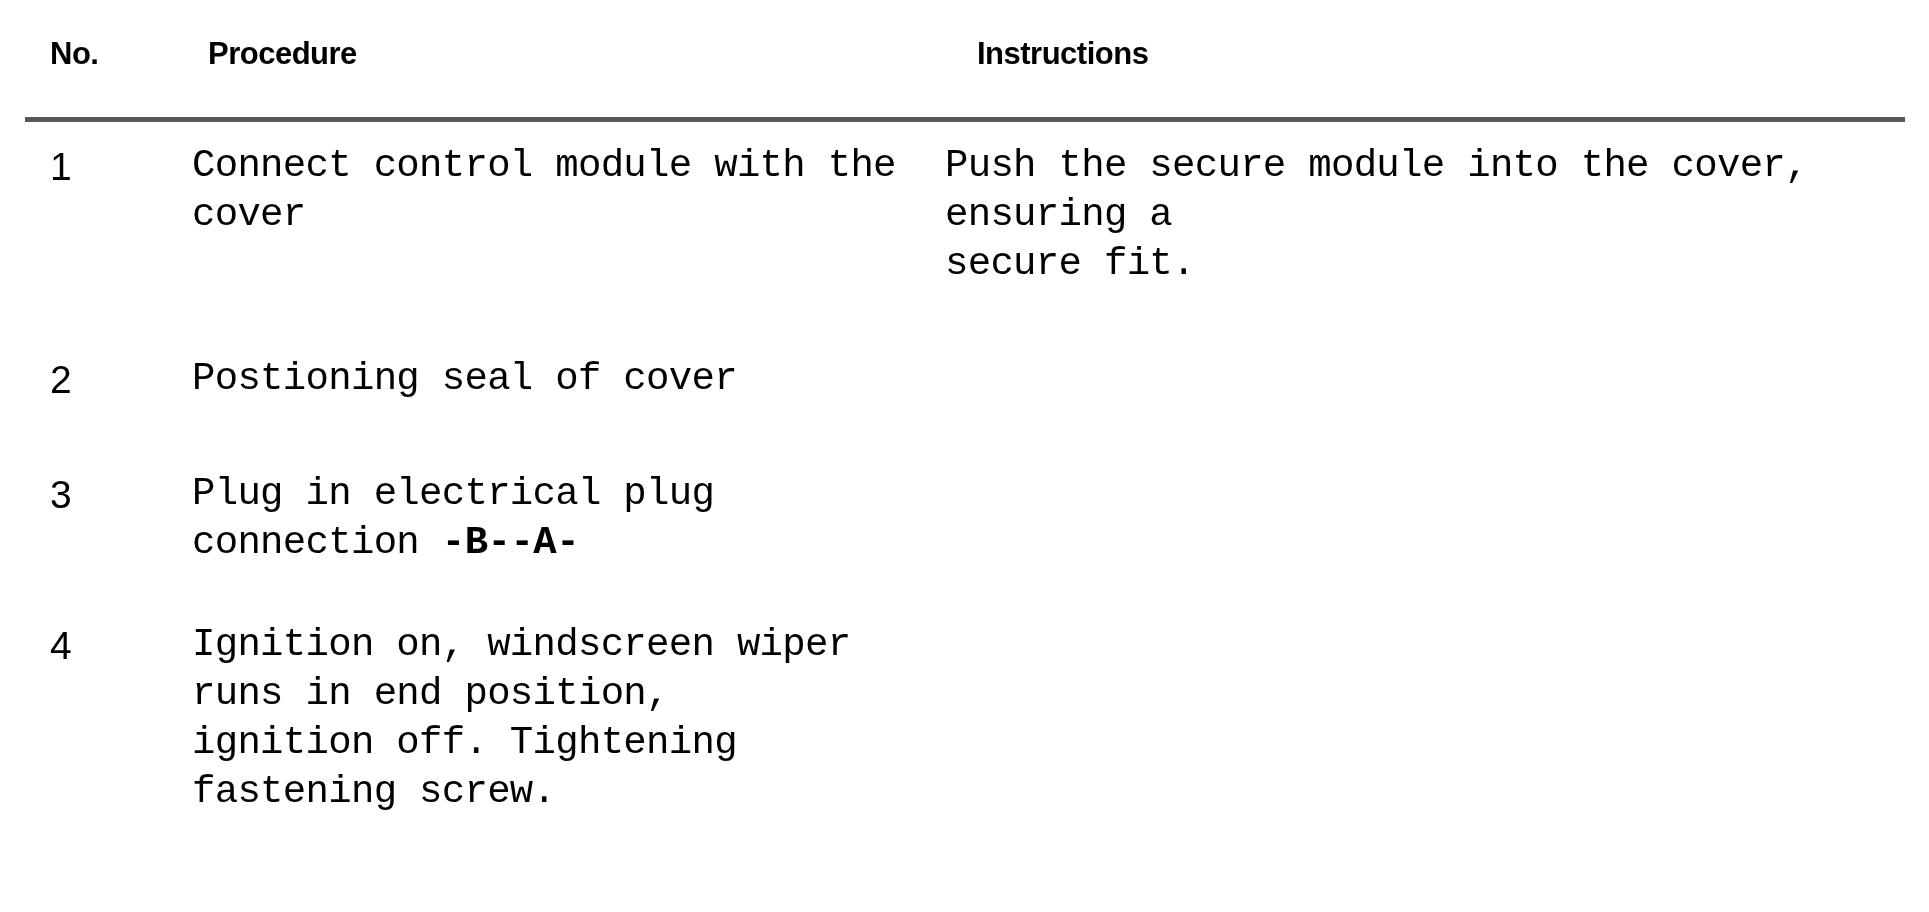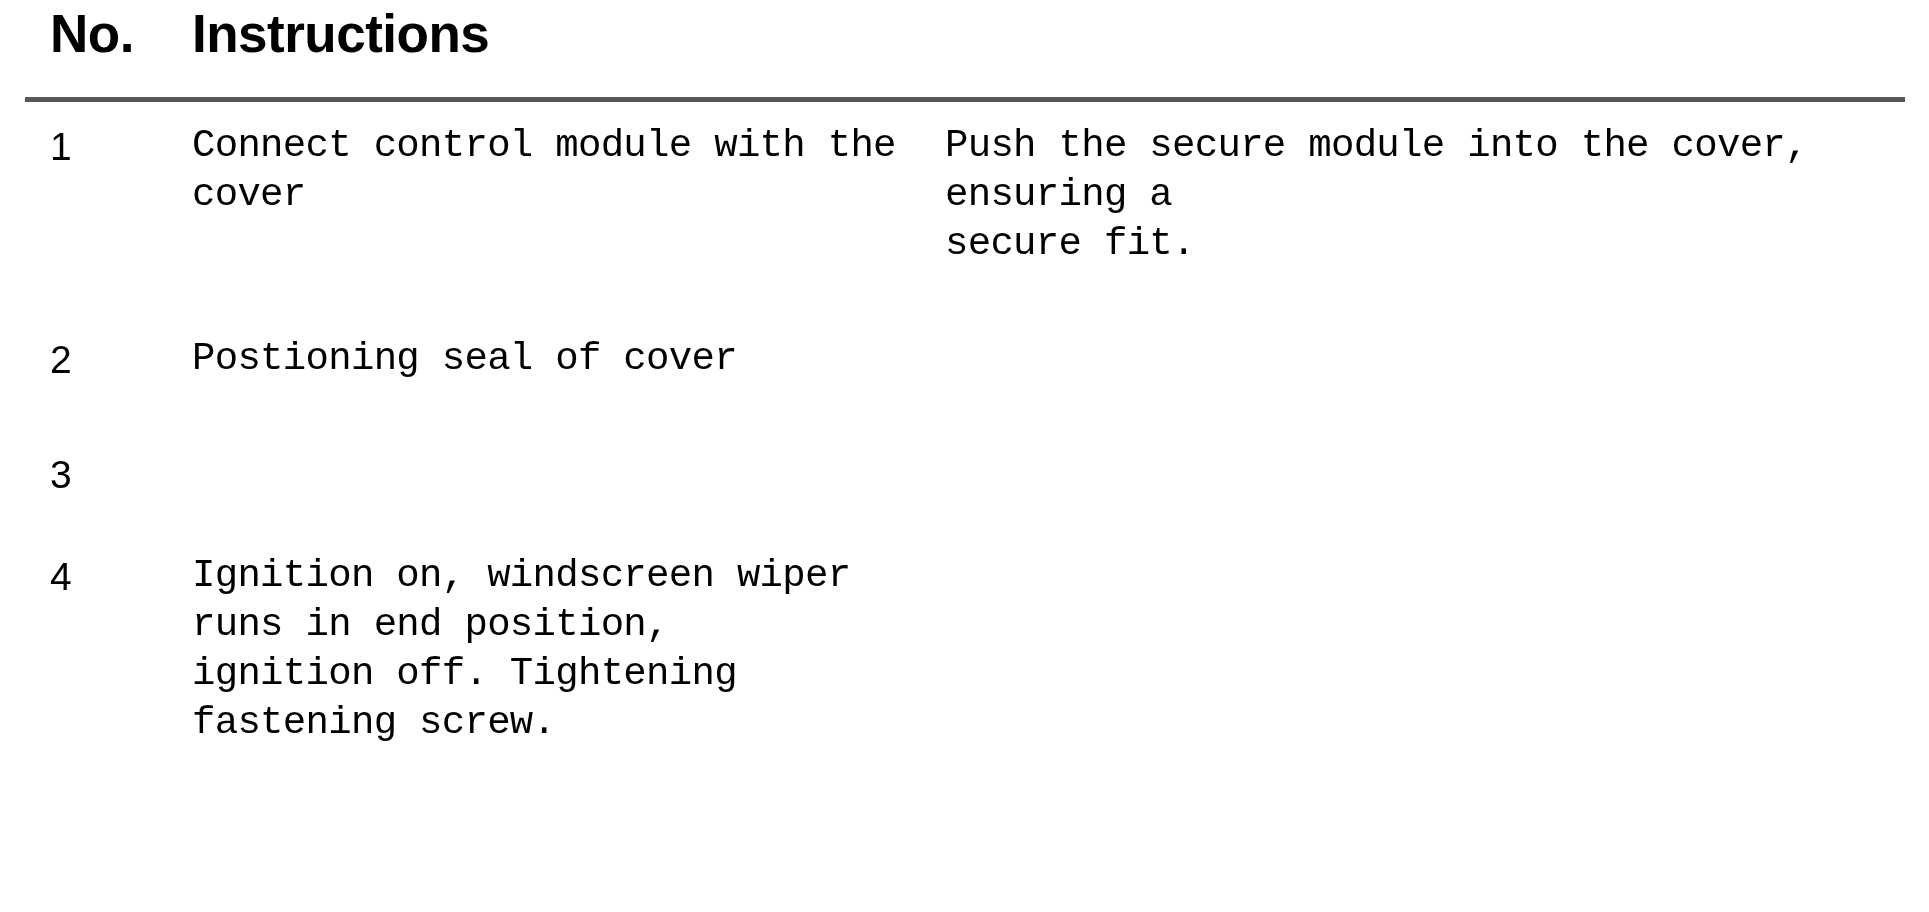--- a/index.html
+++ b/index.html
@@ -19,25 +19,26 @@
     height: 100%;
   }
   .grid-row {
     display: grid;
     grid-template-columns: 142px 753px 1fr;
     padding-left: 50px;
     padding-right: 22px;
     box-sizing: border-box;
   }
   .header-row {
-    padding-top: 8px;
-    font-size: 53px;
+    padding-top: 28px;
+    font-size: 31px;
     font-weight: bold;
     letter-spacing: -0.5px;
     line-height: 52px;
+    gap: 16px;
   }
   .divider {
     height: 5px;
     background: #58585a;
     margin: 37px 24px 0 25px;
   }
   .body-row {
     font-size: 39px;
     line-height: 49px;
     letter-spacing: -0.7px;
@@ -62,20 +63,21 @@
     letter-spacing: -0.5px;
   }
 </style>
 </head>
 <body>
 
 <div class="doc">
 
   <div class="grid-row header-row">
     <div>No.</div>
+    <div>Procedure</div>
     <div>Instructions</div>
   </div>
 
   <div class="divider"></div>
 
   <div class="grid-row body-row row-1">
     <div class="cell-no">1</div>
     <div class="cell-procedure">
       <p class="para">Connect control module with the cover</p>
     </div>
@@ -87,20 +89,23 @@
 
   <div class="grid-row body-row row-2">
     <div class="cell-no">2</div>
     <div class="cell-procedure">
       <p class="para">Postioning seal of cover</p>
     </div>
   </div>
 
   <div class="grid-row body-row row-3">
     <div class="cell-no">3</div>
+    <div class="cell-instructions">
+      <p class="para"><span>Plug in electrical plug connection </span><span class="bold-inline">-B--A-</span></p>
+    </div>
   </div>
 
   <div class="grid-row body-row row-4">
     <div class="cell-no">4</div>
     <div class="cell-instructions">
       <p class="para">Ignition on, windscreen wiper runs in end position,
 ignition off. Tightening fastening screw.</p>
     </div>
   </div>
 

